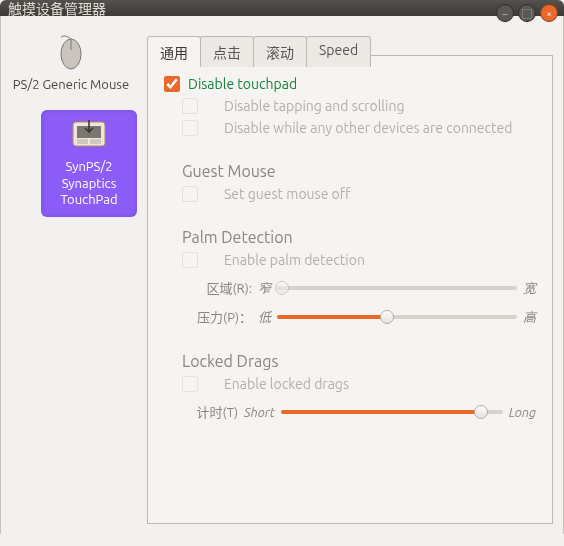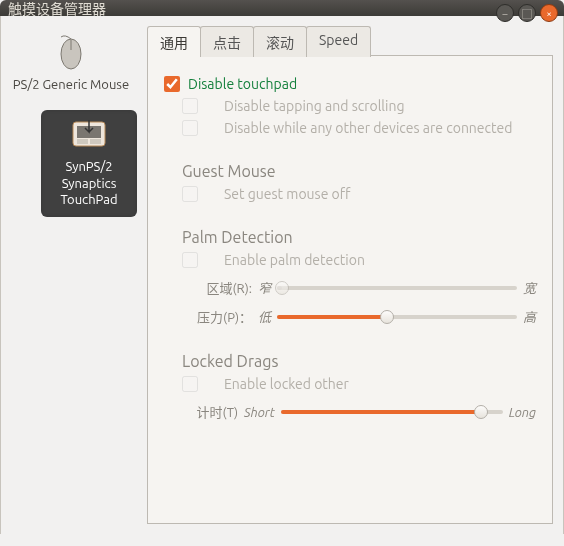--- a/index.html
+++ b/index.html
@@ -53,21 +53,21 @@
   }
   .device {
     border-radius: 6px;
     padding: 8px 4px 10px;
     text-align: center;
     font-size: 13px;
     color: #4a4742;
     line-height: 1.25;
   }
   .device.selected {
-    background: #404040;
+    background: #8b5cf6;
     color: #fff;
     box-shadow: inset 0 0 4px rgba(0,0,0,.15);
     margin-left: 36px;
   }
   .dev-icon { margin: 0 auto 4px; display:block; }
 
   
   .main {
     flex: 1;
     padding: 8px 10px 10px 6px;
@@ -81,21 +81,21 @@
     gap: 0;
     font-size: 14px;
   }
   .tab {
     padding: 5px 12px;
     background: #ece9e4;
     border: 1px solid #bdb9b2;
     border-bottom: none;
     color: #555;
     position: relative;
-    top: 2px;
+    top: 12px;
     border-radius: 3px 3px 0 0;
     margin-right: -1px;
   }
   .tab.active {
     background: #f6f4f1;
     color: #3a3834;
     z-index: 2;
   }
 
   .panel {
@@ -254,21 +254,21 @@
             <div class="track"></div>
             <div class="track-fill" style="width:46%"></div>
             <div class="thumb" style="left:calc(46% - 7px)"></div>
           </div>
           <span class="lbl-max">高</span>
         </div>
 
         <div class="section-head">Locked Drags</div>
         <label class="opt disabled">
           <input type="checkbox" disabled="" style="">
-          <span>Enable locked other</span>
+          <span>Enable locked drags</span>
         </label>
 
         <div class="slider-row">
           <span class="lbl-left" style="width:56px">计时(T)</span>
           <span class="lbl-min">Short</span>
           <div class="slider">
             <div class="track"></div>
             <div class="track-fill" style="width:90%"></div>
             <div class="thumb" style="left:calc(90% - 7px)"></div>
           </div>

